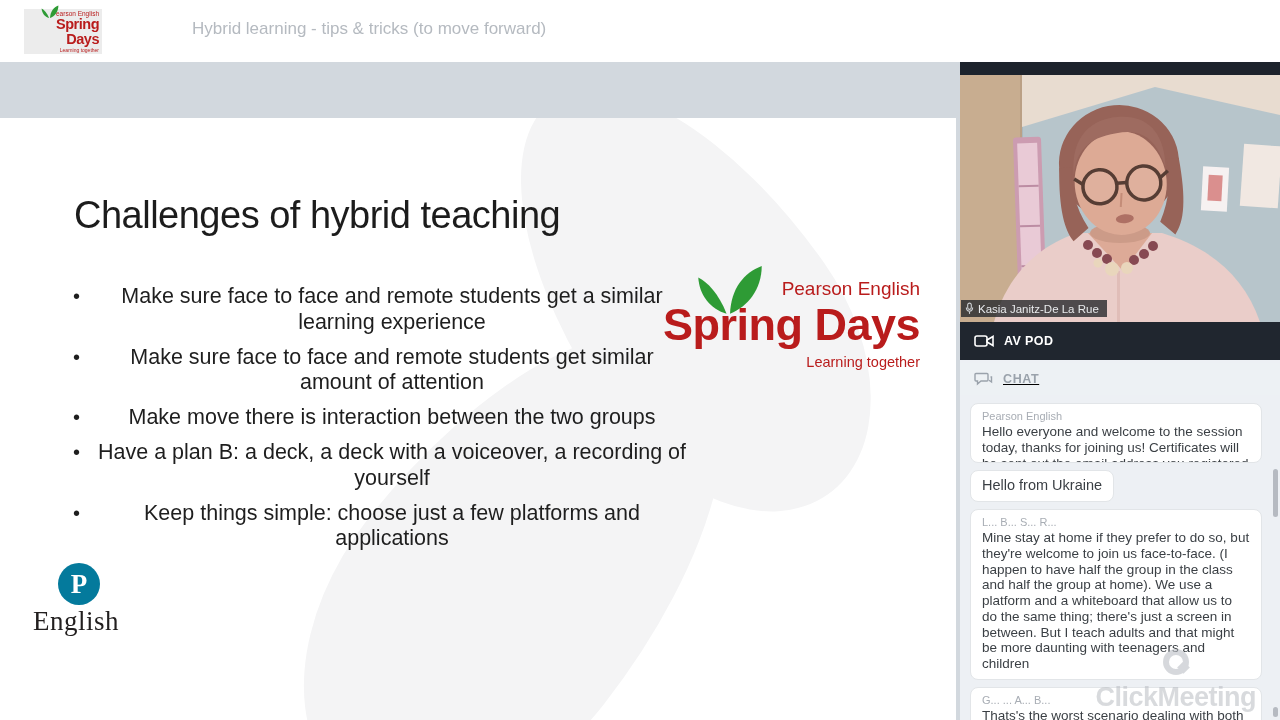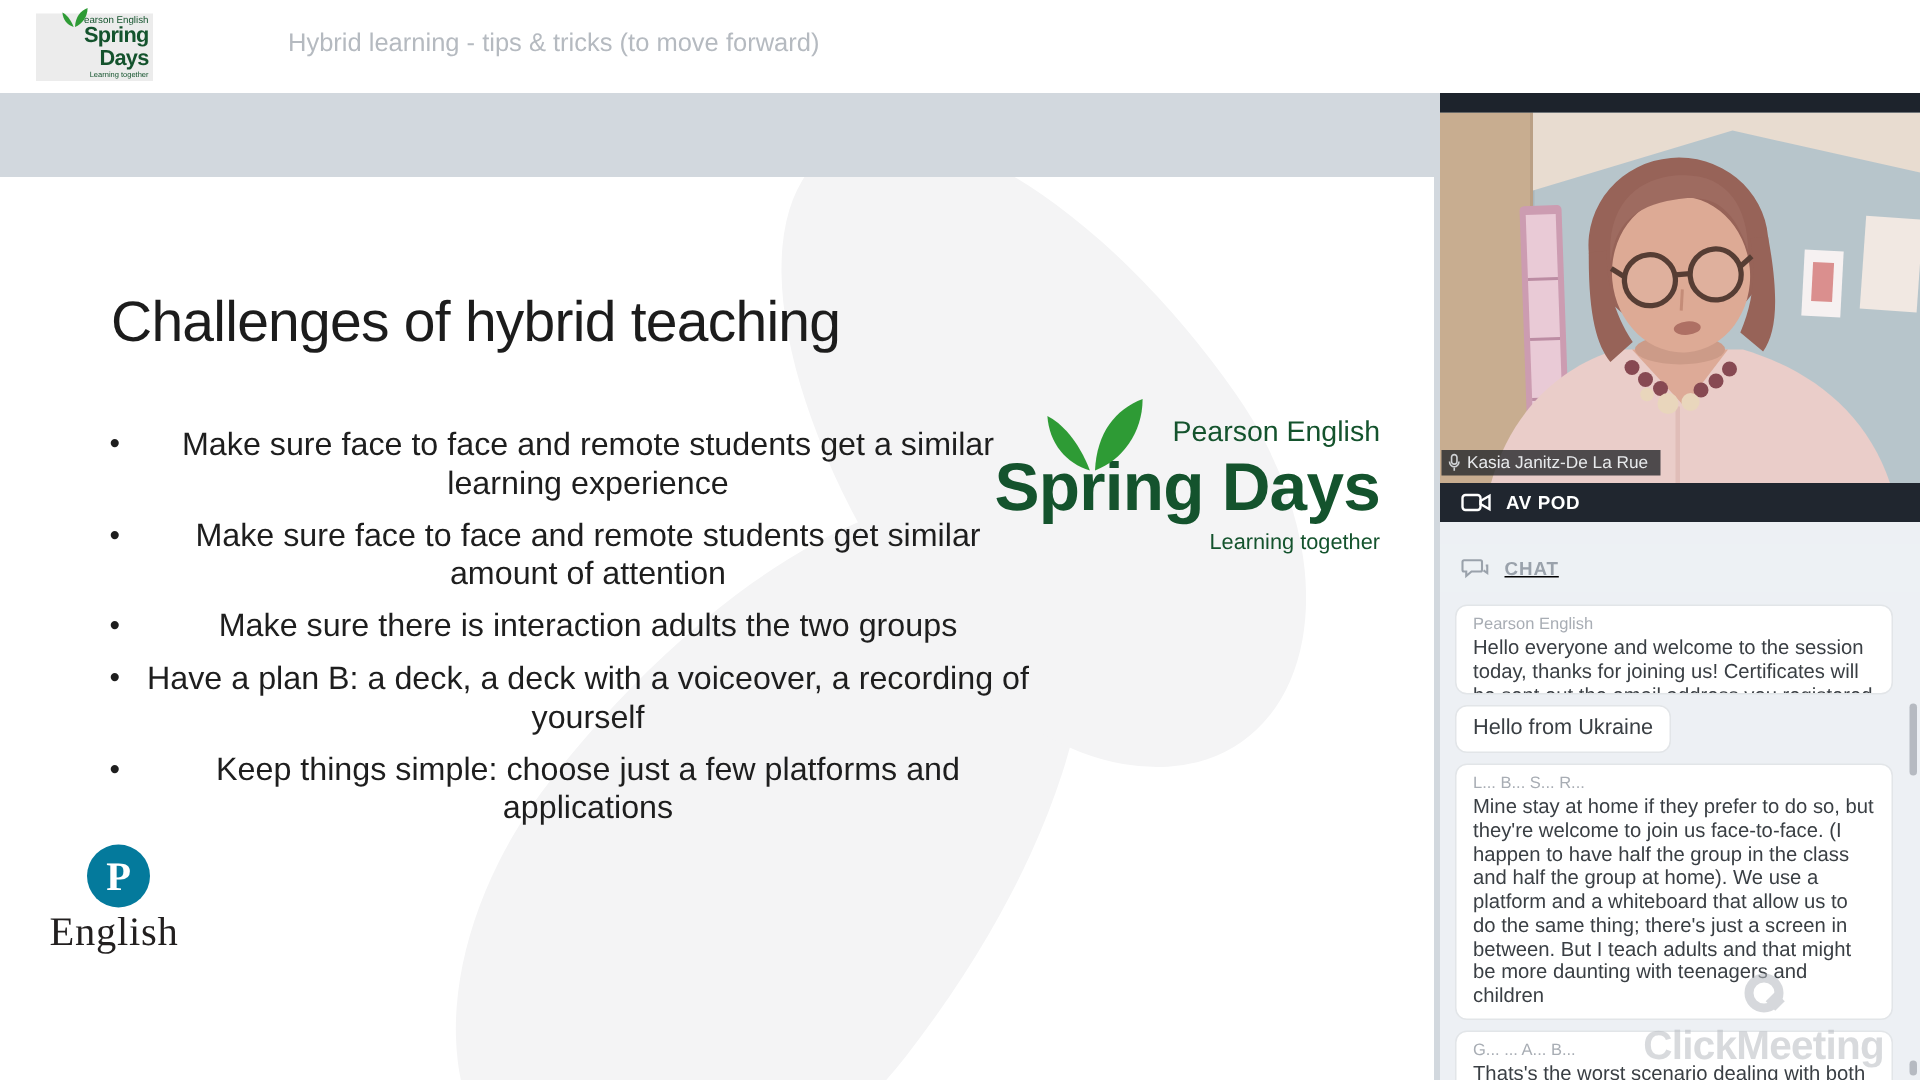--- a/index.html
+++ b/index.html
@@ -8,21 +8,21 @@
   .stage { position:relative; width:1280px; height:720px; background:#fff; }
 
   
   .header { position:absolute; left:0; top:0; width:1280px; height:62px; background:#ffffff; }
   .header-logo-box { position:absolute; left:24px; top:9px; width:78px; height:45px;
                      background:#ececec; display:flex; align-items:center; justify-content:center; }
   .header-title { position:absolute; left:192px; top:0; height:62px; line-height:58px;
                   font-size:17px; color:#b5bac0; }
 
   
-  .brand-logo { position:relative; text-align:right; color:#14532d; }
+  .brand-logo { position:relative; text-align:right; color:#b91c1c; }
   .brand-logo .leaves { position:absolute; }
   .brand-logo .b-top { font-weight:400; }
   .brand-logo .b-name { font-weight:700; line-height:1; letter-spacing:-0.5px; }
   .brand-logo .b-tag { font-weight:400; }
 
   .logo-mini { width:72px; }
   .logo-mini .leaves { left:14px; top:-5px; width:18px; height:14px; }
   .logo-mini .b-top { font-size:6.5px; }
   .logo-mini .b-name { font-size:14.5px; }
   .logo-mini .b-tag { font-size:5px; margin-top:1px; }
@@ -58,21 +58,21 @@
 
   
   .sidebar { position:absolute; left:960px; top:62px; width:320px; height:658px; background:#edf0f4; }
 
   .video-pod { position:absolute; left:0; top:0; width:364px; height:260px; background:#1d232c; }
   .video-pod svg.scene { position:absolute; left:0; top:13px; width:320px; height:247px; }
   .name-tag { position:absolute; left:1px; bottom:5px; display:flex; align-items:center; gap:4px;
               background:rgba(33,37,41,0.78); color:#e8eaec; font-size:11.5px;
               padding:2px 8px 2px 4px; }
 
-  .avpod-bar { position:absolute; left:0; top:260px; width:320px; height:26px; background:#20262f;
+  .avpod-bar { position:absolute; left:0; top:260px; width:320px; height:38px; background:#20262f;
                display:flex; align-items:center; padding-left:14px; gap:10px; }
   .avpod-bar span { color:#ffffff; font-size:12.5px; font-weight:700; letter-spacing:0.4px; }
 
   .chat-bar { position:absolute; left:0; top:301px; width:320px; height:32px; background:#edf1f4;
               display:flex; align-items:center; padding-left:14px; gap:10px;text-decoration:underline; }
   .chat-bar span { color:#9aa2ab; font-size:12.5px; font-weight:700; letter-spacing:0.6px; }
 
   .chat-list { position:absolute; left:0; top:333px; width:320px; height:325px; background:#edf0f4;
                padding:8px 18px 0 10px; overflow:hidden; }
   .chat-card { background:#ffffff; border:1px solid #e2e5e8; border-radius:8px;
@@ -118,21 +118,21 @@
   <div class="main-area">
     <div class="slide">
       <div class="wm-leaf wm1"></div>
       <div class="wm-leaf wm2"></div>
 
       <div class="slide-title">Challenges of hybrid teaching</div>
 
       <ul class="slide-bullets">
         <li>Make sure face to face and remote students get a similar learning experience</li>
         <li>Make sure face to face and remote students get similar amount of attention</li>
-        <li>Make sure there is interaction adults the two groups</li>
+        <li>Make move there is interaction between the two groups</li>
         <li>Have a plan B: a deck, a deck with a voiceover, a recording of yourself</li>
         <li>Keep things simple: choose just a few platforms and applications</li>
       </ul>
 
       <div class="brand-logo logo-slide">
         <svg class="leaves" viewBox="0 0 60 44">
           <path d="M27 42 C20 24, 10 14, 2 10 C3 26, 13 38, 27 42 Z" fill="#2e9b35"></path>
           <path d="M30 42 C31 20, 42 6, 58 0 C58 20, 46 36, 30 42 Z" fill="#2e9b35"></path>
         </svg>
         <div class="b-top">Pearson English</div>

